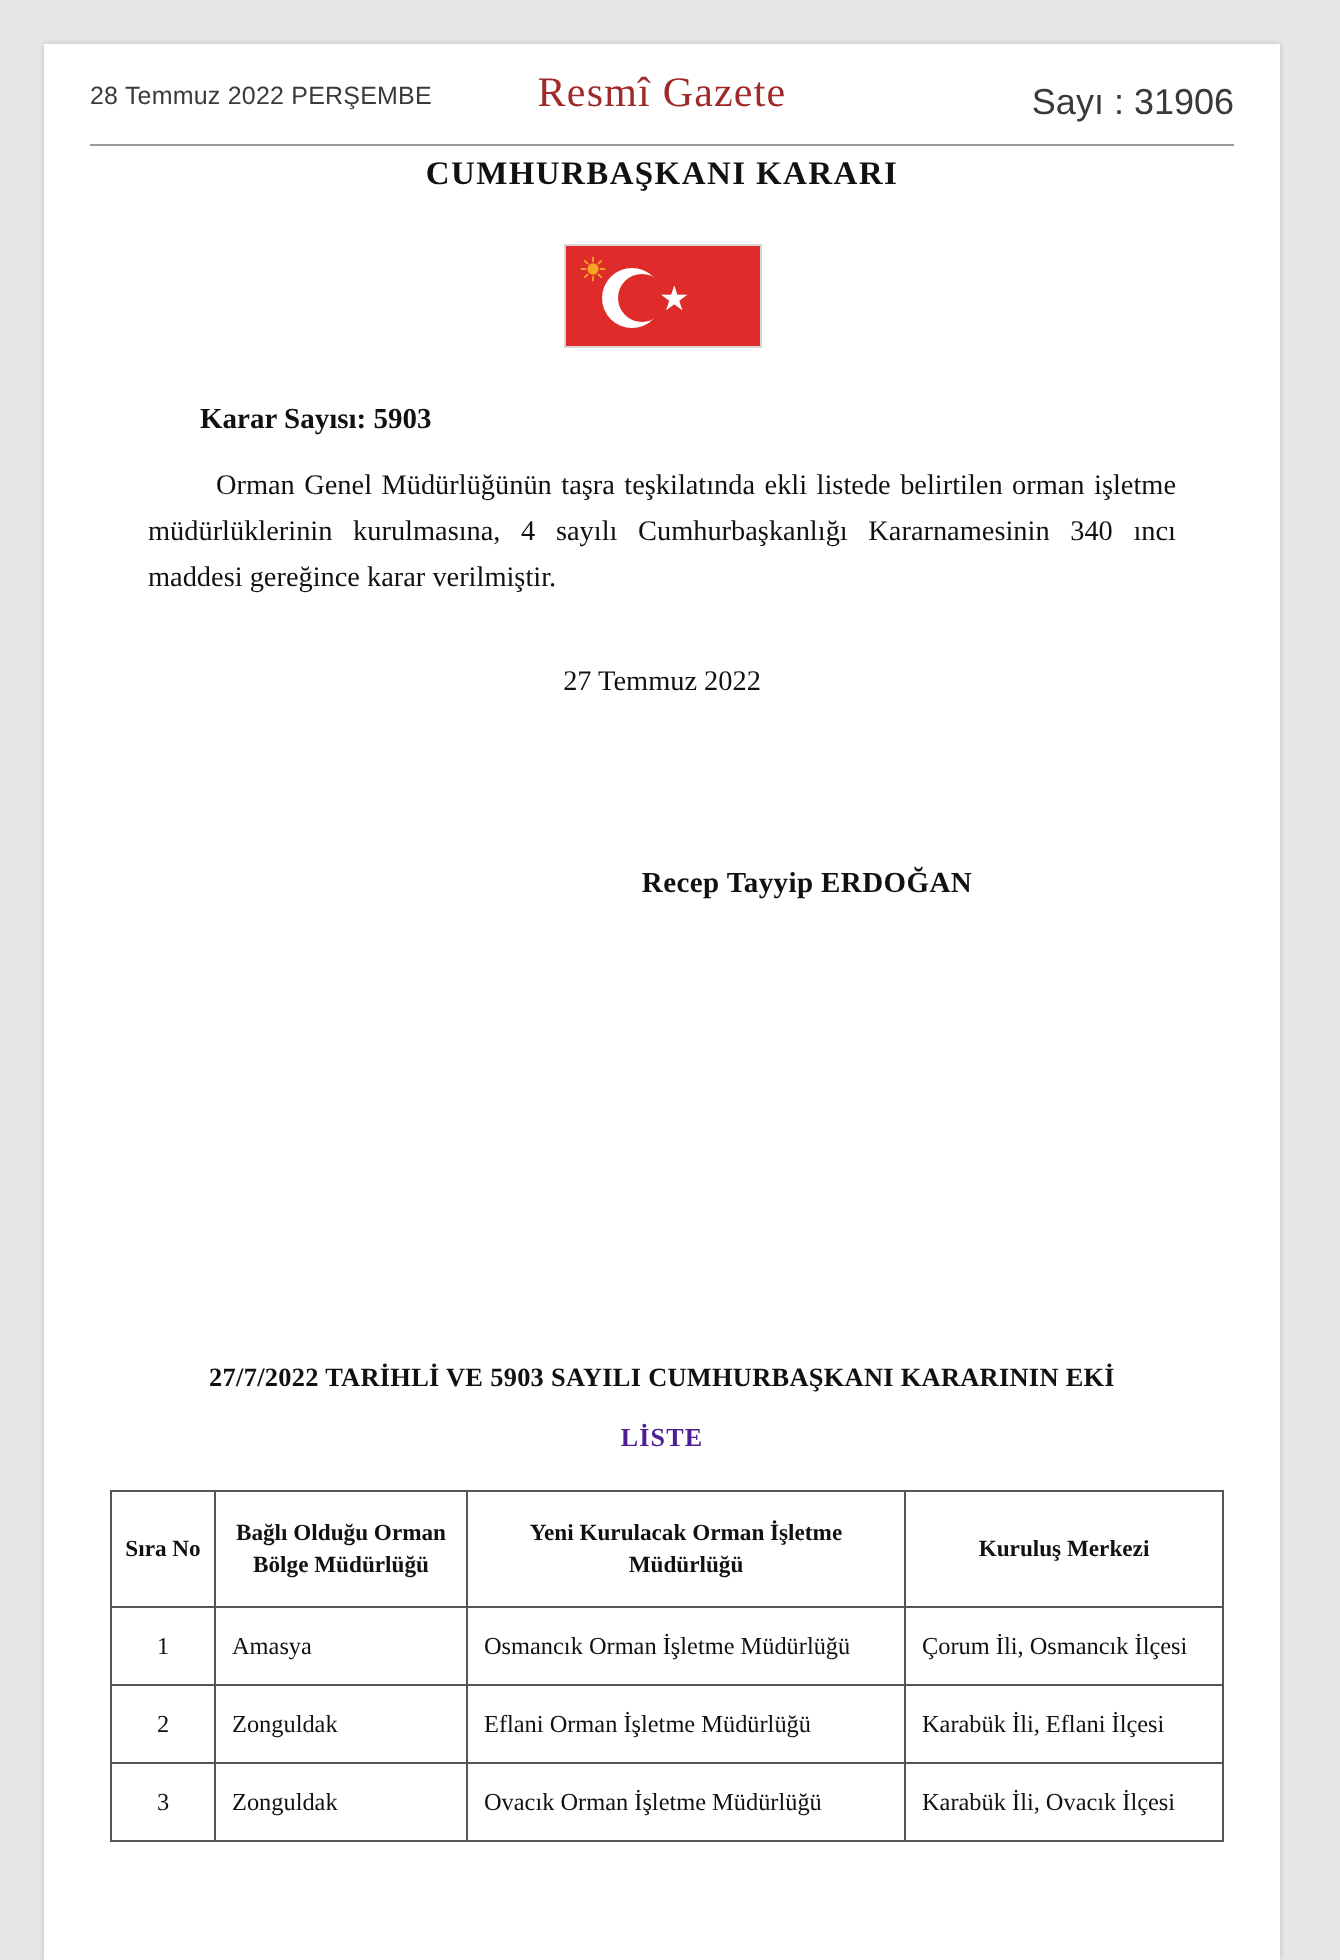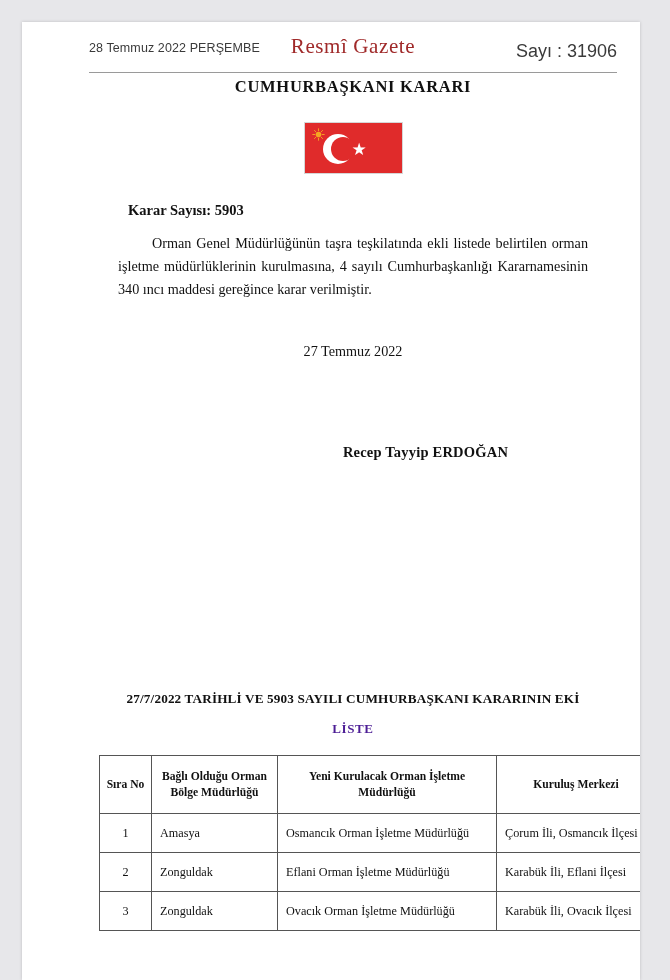--- a/index.html
+++ b/index.html
@@ -9,21 +9,20 @@
     font-family:"Liberation Serif", serif;
     overflow:hidden;
   }
   .page {
     position:absolute;
     left:22px; top:22px;
     width:618px; height:958px;
     background:#ffffff;
     box-shadow:0 0 3px rgba(0,0,0,0.18);
     overflow:hidden;
-    padding-left:44px;
   }
 
   
   .masthead {
     position:relative;
     height:34px;
     margin:12px 23px 0 23px;
   }
   .mast-date {
     position:absolute; left:0; top:7px;
@@ -97,36 +96,36 @@
     text-align:center;
   }
   .flag .sun {
     position:absolute;
     left:7px; top:5px;
     width:13px; height:13px;
   }
 
   
   .karar-no {
-    margin:28px 0 0 62px;
+    margin:28px 0 0 78px;
     font-size:14.5px;
     font-weight:bold;
     color:#111;
   }
   .body-par {
     margin:13px 52px 0 52px;
     font-size:14.2px;
     line-height:1.62;
     text-align:justify;
     text-indent:34px;
     color:#111;
     hyphens:none;
   }
   .body-date {
-    margin-top:42px;
+    margin-top:32px;
     text-align:center;
     font-size:14.2px;
     color:#111;
   }
 
   
   .sig {
     margin:84px 45px 0 0;
     text-align:center;
     padding-left:190px;

